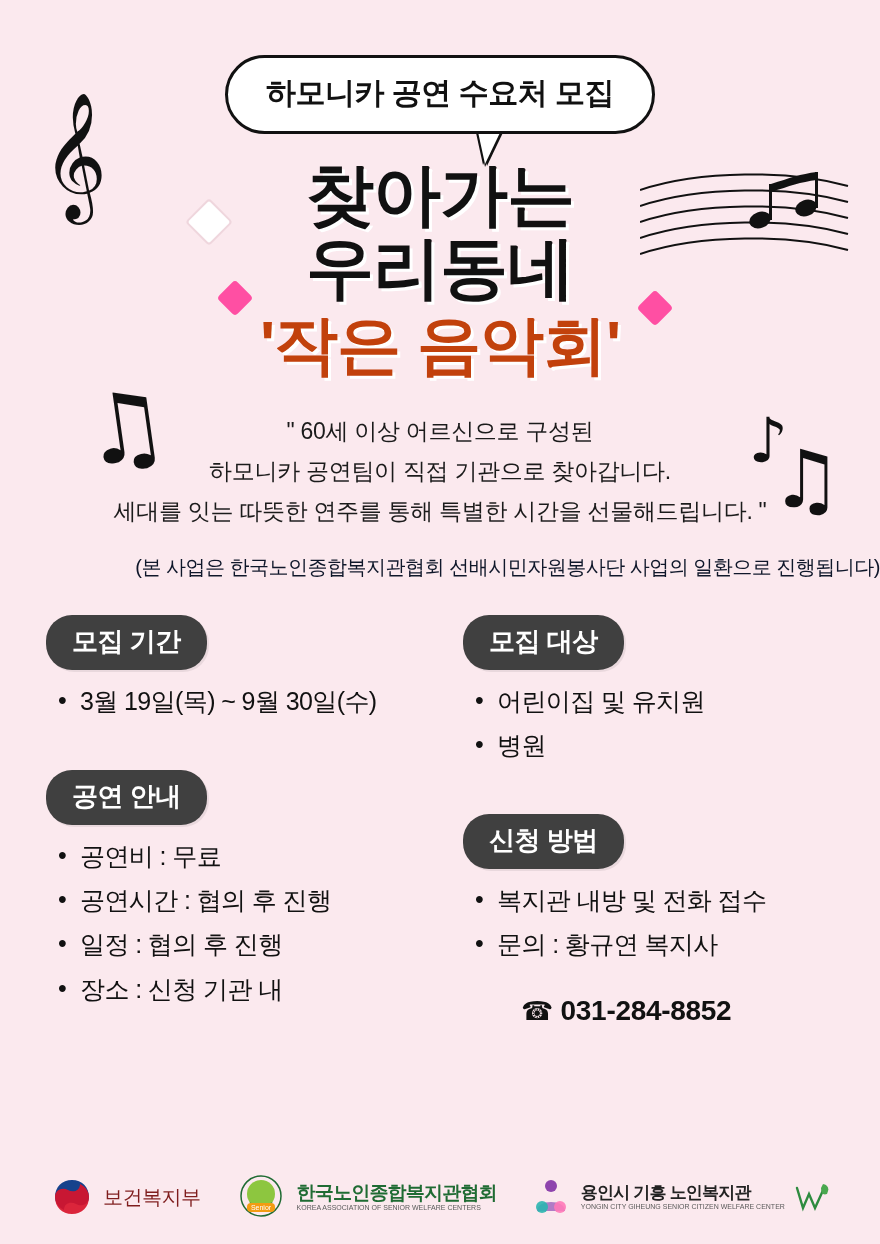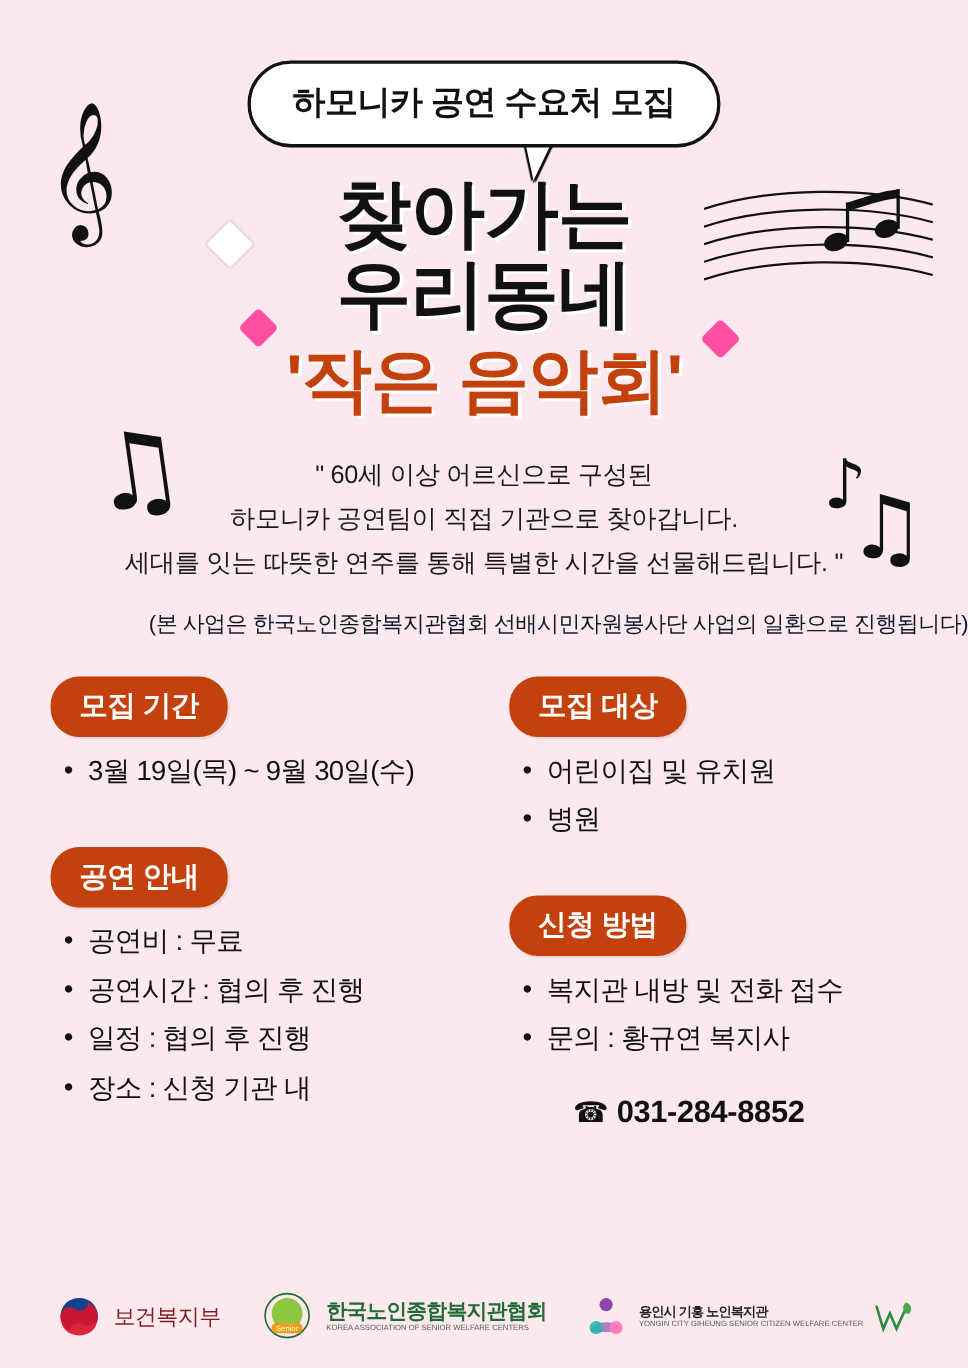--- a/index.html
+++ b/index.html
@@ -103,21 +103,21 @@
     column-gap: 10px;
     padding: 0 46px;
     position: relative;
     z-index: 3;
   }
   .col { display: flex; flex-direction: column; }
   .col.right { padding-left: 18px; }
 
   .pill {
     display: inline-block;
-    background: #c2410c;
+    background: #404040;
     color: #ffffff;
     font-size: 26px;
     font-weight: bold;
     padding: 9px 26px 11px;
     border-radius: 26px;
     letter-spacing: -0.5px;
     align-self: flex-start;
     box-shadow: 2px 2px 0 rgba(0,0,0,0.07);
   }
   .pill.mt { margin-top: 38px; }
@@ -154,21 +154,21 @@
     bottom: 24px; left: 0; right: 0;
     display: flex;
     align-items: center;
     justify-content: center;
     gap: 34px;
   }
   .logo { display: flex; align-items: center; gap: 10px; }
   .logo-txt { font-size: 20px; color: #7f1d1d; letter-spacing: -0.5px; }
   .logo-sub { font-size: 7px; color: #5a5a5a; letter-spacing: 0; }
   .logo-kor { font-size: 19px; font-weight: bold; color: #1f6b33; letter-spacing: -0.8px; }
-  .logo-kor2 { font-size: 12px; font-weight: bold; color: #222; letter-spacing: -0.8px; }
+  .logo-kor2 { font-size: 17px; font-weight: bold; color: #222; letter-spacing: -0.8px; }
   .stack { display: flex; flex-direction: column; line-height: 1.15; }
 </style>
 </head>
 <body>
 
 <div class="deco deco-clef">𝄞</div>
 <svg class="staff" viewBox="0 0 210 110" xmlns="http://www.w3.org/2000/svg">
   <g fill="none" stroke="#111" stroke-width="2">
     <path d="M0 22 C60 2, 150 2, 208 18"></path>
     <path d="M0 38 C60 18, 150 18, 208 34"></path>

